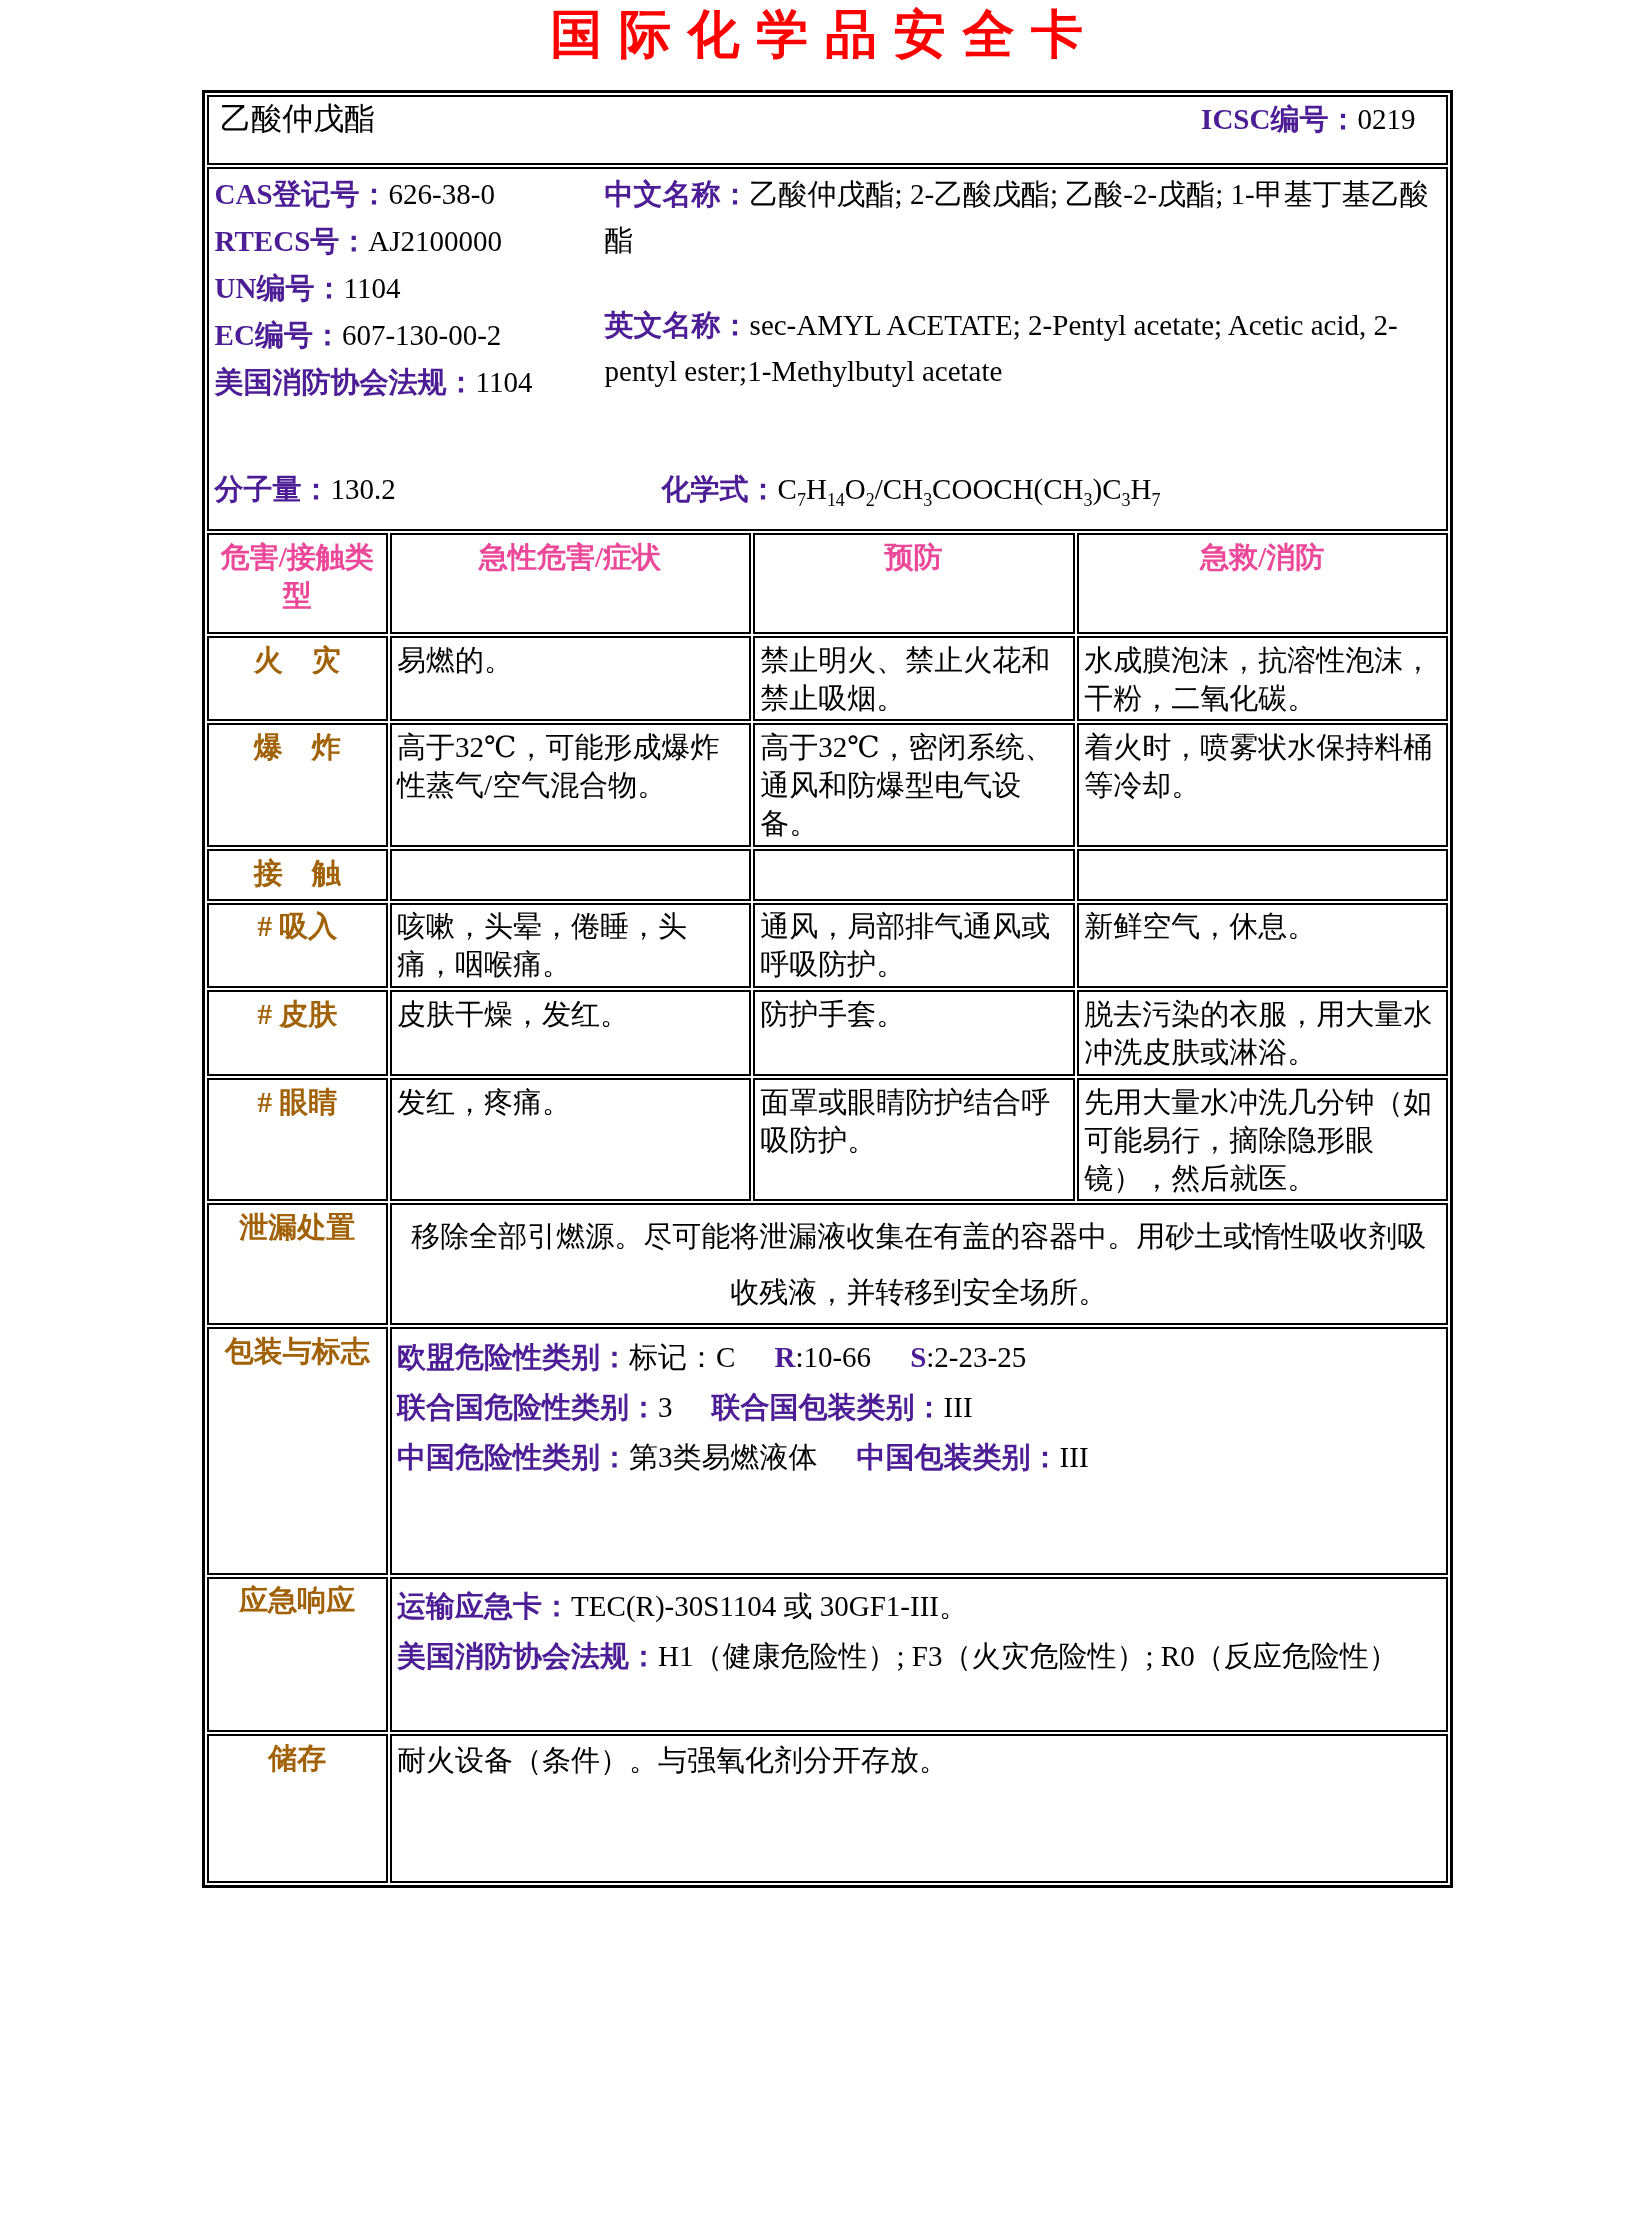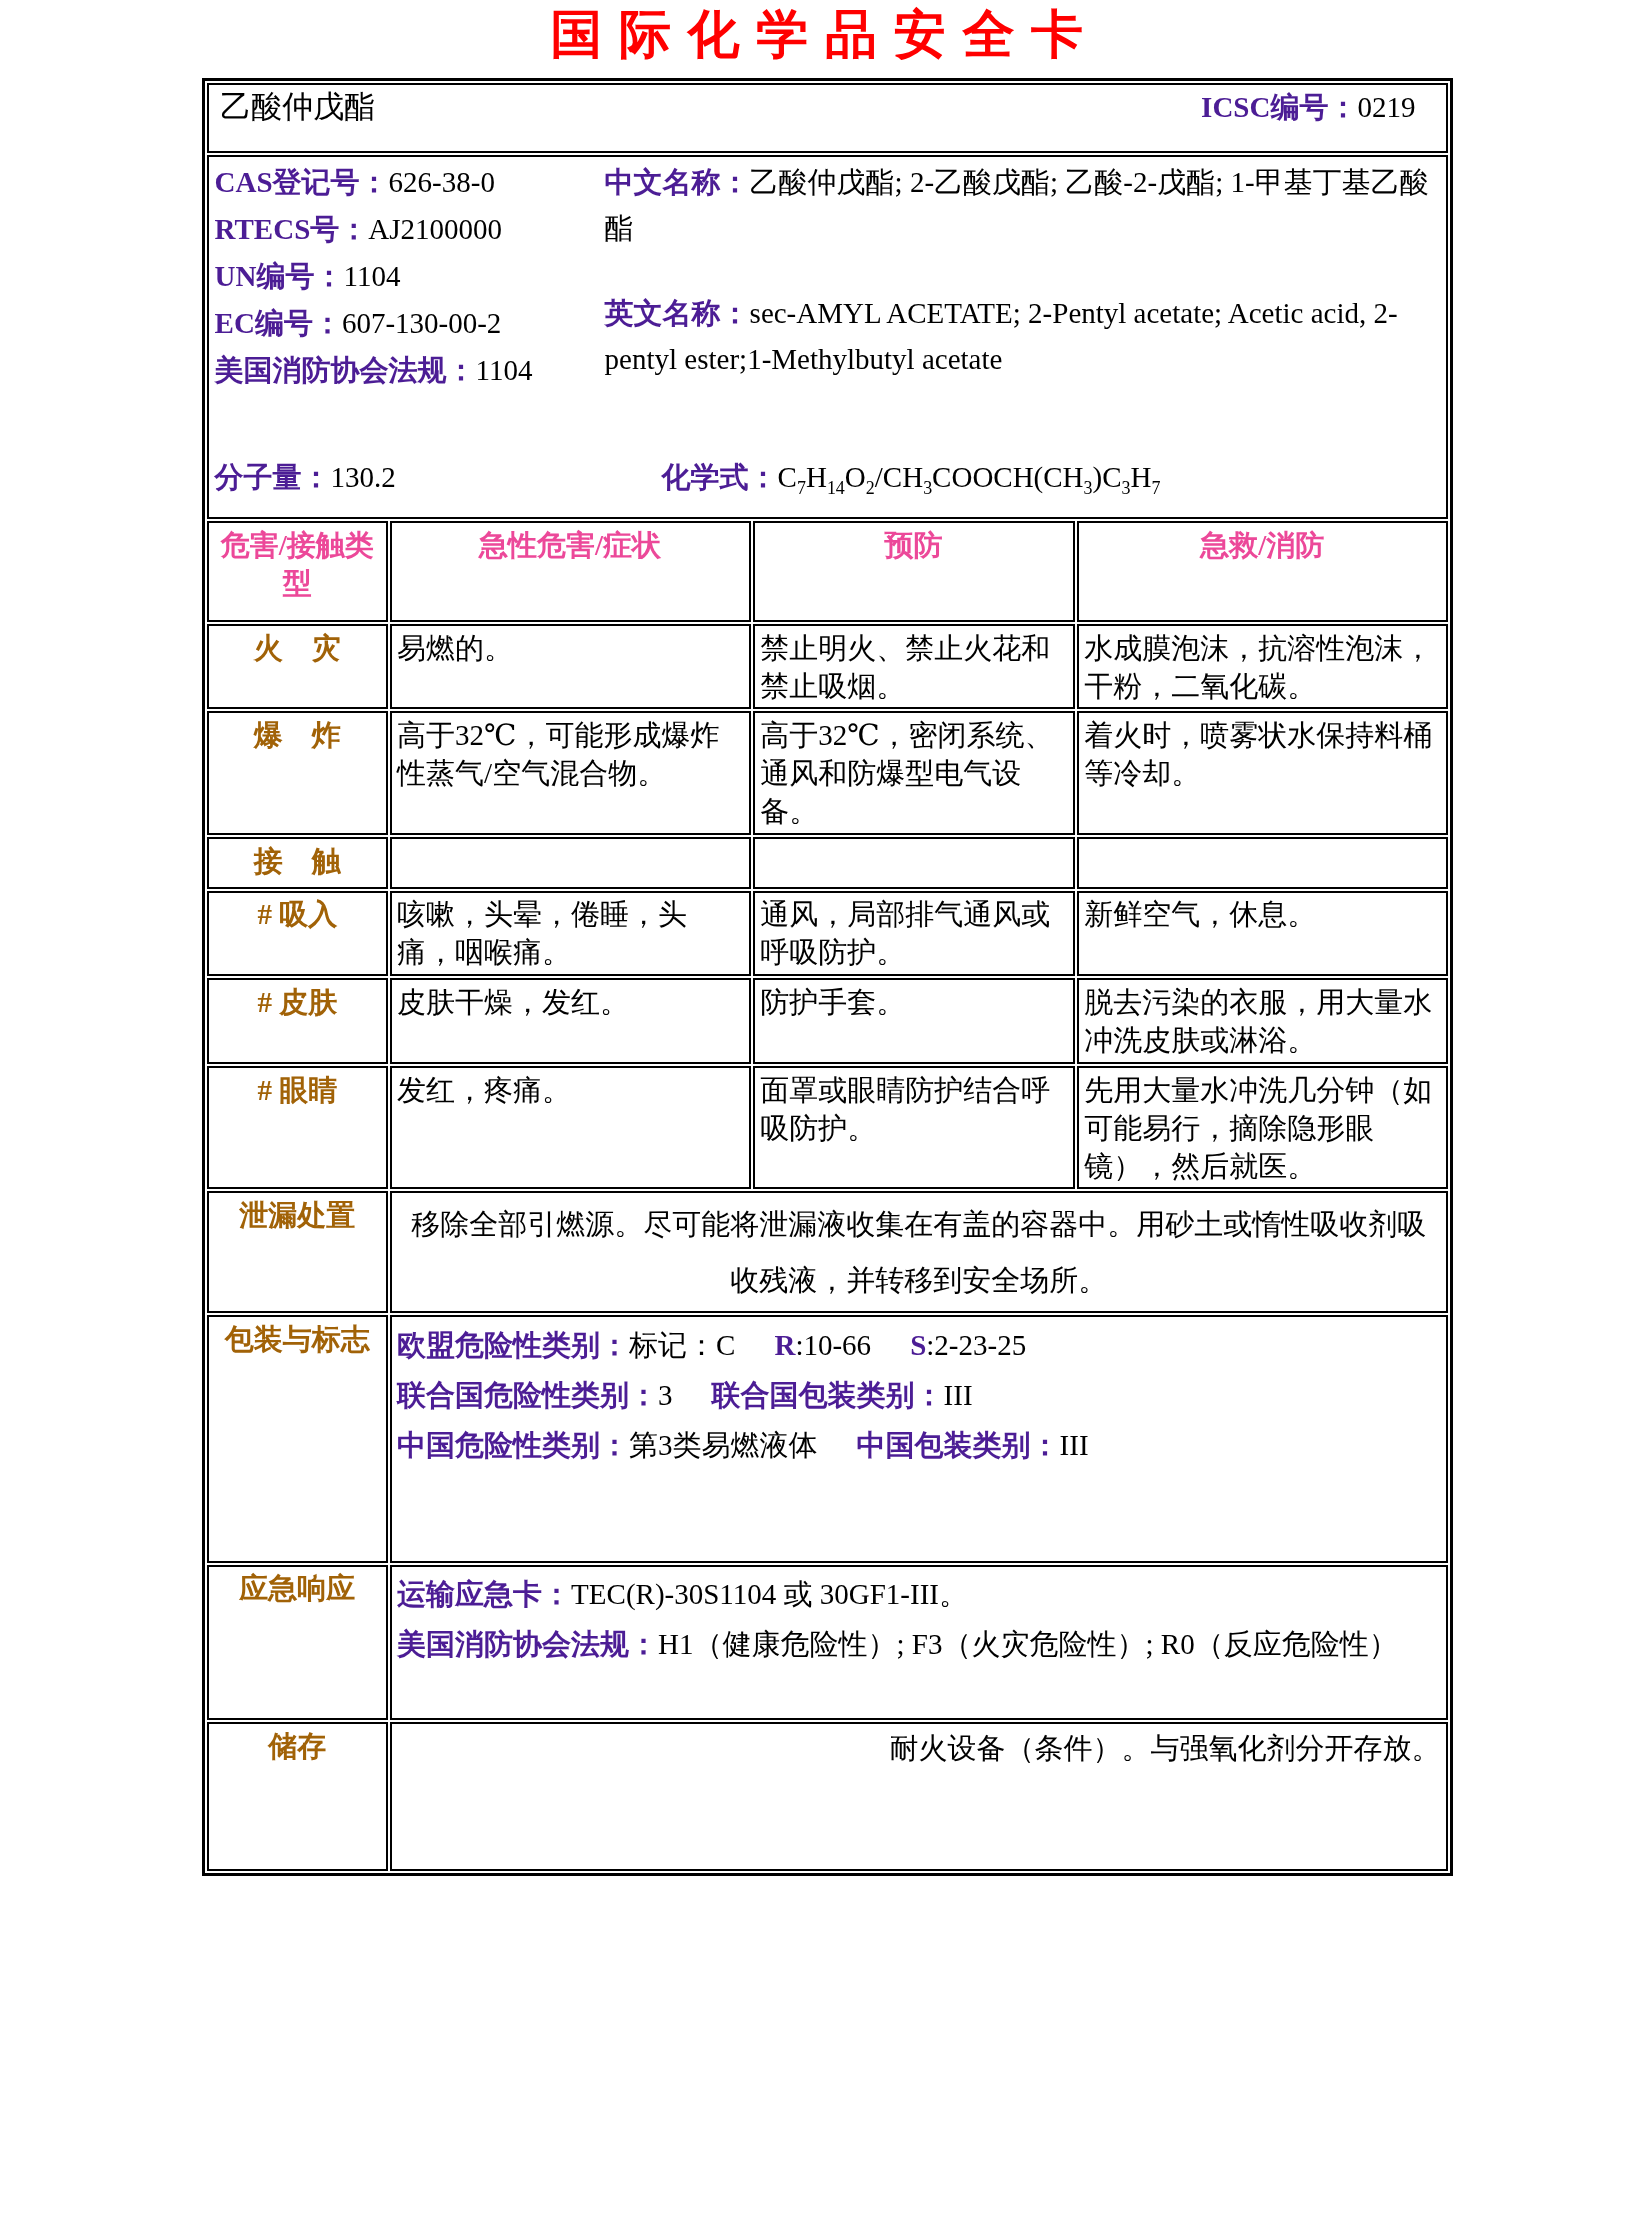--- a/index.html
+++ b/index.html
@@ -7,21 +7,21 @@
     width:1650px;height:2227px;background:#ffffff;position:relative;
     font-family:"Liberation Serif","DejaVu Serif",serif;color:#000000;
     overflow:hidden;
   }
   .title{
     text-align:center;margin:0;height:78px;
     font-size:52px;font-weight:bold;color:#ff0000;letter-spacing:16.7px;
     font-family:"Liberation Serif","DejaVu Serif",serif;
   }
   table.card{
-    margin-left:202px;margin-top:0;
+    margin-left:202px;margin-top:12px;
     border:3.5px solid #000;border-collapse:separate;border-spacing:2.8px;
     table-layout:fixed;width:1251px;background:#ffffff;
   }
   table.card td{
     border:2.1px solid #000;padding:2.8px 5.6px;vertical-align:top;
     font-size:29px;line-height:38px;word-break:break-word;
   }
   col.c1{width:176px;}col.c2{width:352px;}col.c3{width:314px;}col.c4{width:362px;}
   .blue{color:#4c1d95;font-weight:bold;}
   td.labelcell{
@@ -63,21 +63,21 @@
   .rowB-bottom{display:flex;align-items:flex-end;padding-bottom:18px;}
   .mwline{width:390px;flex:0 0 390px;white-space:nowrap;}
   .formline{padding-left:57px;white-space:nowrap;}
   sub{font-size:0.62em;line-height:0;}
   
   .spilltext{line-height:56px;text-align:center;}
   .packline{line-height:50px;white-space:nowrap;}
   .emerline{line-height:50px;}
   .emerline.wrap{white-space:normal;}
   .gapL{margin-left:39px;}
-  .storetext{line-height:42px;text-align:right;}
+  .storetext{line-height:42px;}
 </style>
 </head>
 <body>
 
 <div class="page">
 
   <h1 class="title">国际化学品安全卡</h1>
 
   <table class="card">
     <colgroup>

